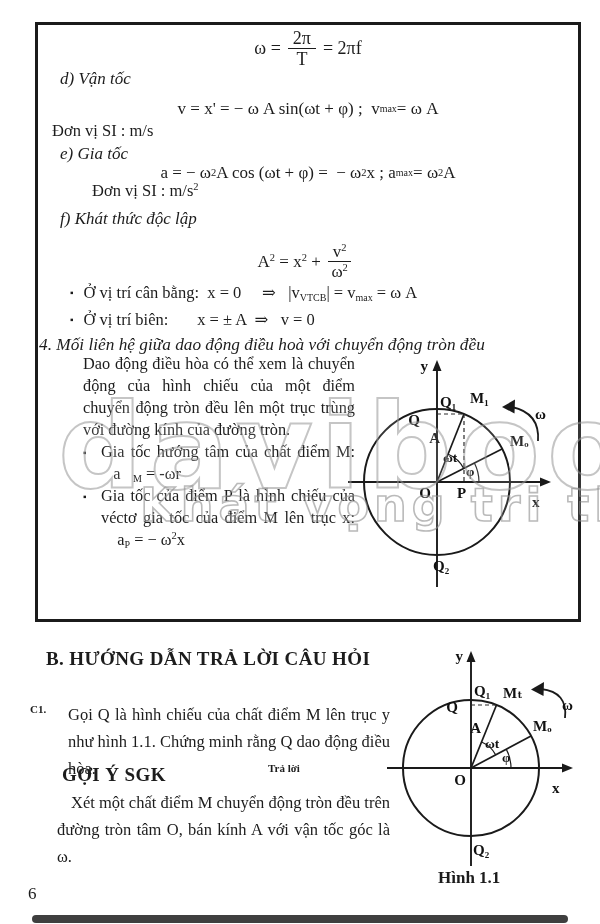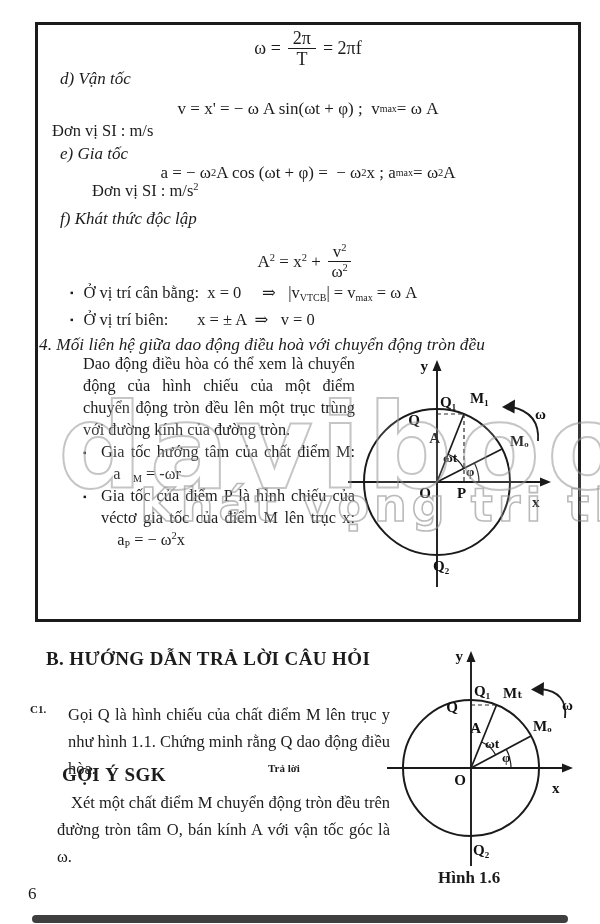--- a/index.html
+++ b/index.html
@@ -171,18 +171,18 @@
     <text x="177" y="62">ω</text>
     <text x="73" y="64" text-anchor="end">Q</text>
     <text x="96" y="85" text-anchor="end">A</text>
     <text class="sm" x="100" y="100">ωt</text>
     <text x="148" y="83">Mₒ</text>
     <text class="sm" x="117" y="114">φ</text>
     <text x="81" y="137" text-anchor="end">O</text>
     <text x="167" y="145">x</text>
     <text x="88" y="207">Q₂</text>
   </svg>
-  <div class="caption" style="left:438px;top:868px;">Hình 1.6</div>
+  <div class="caption" style="left:438px;top:868px;">Hình 1.1</div>
 
   <div class="pagenum" style="left:28px;top:884px;">6</div>
 
   <div class="botbar"></div>
 </div>
 
 </body></html>

